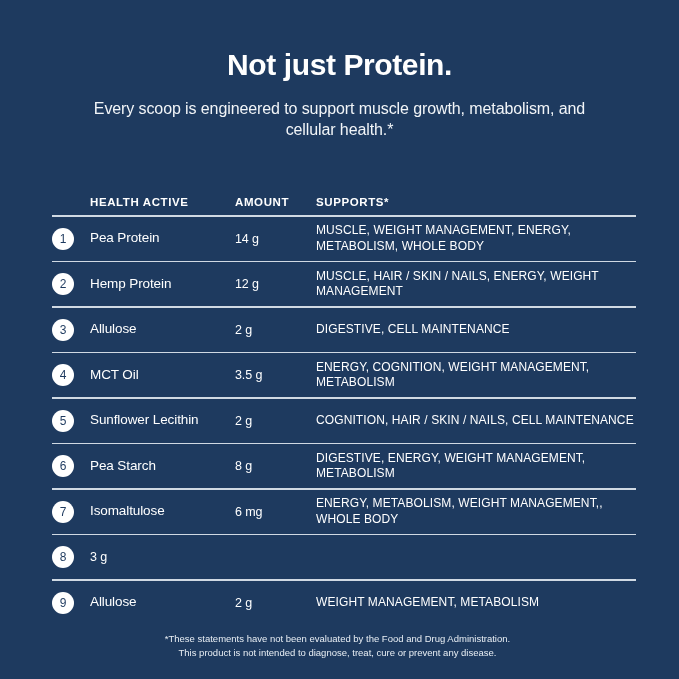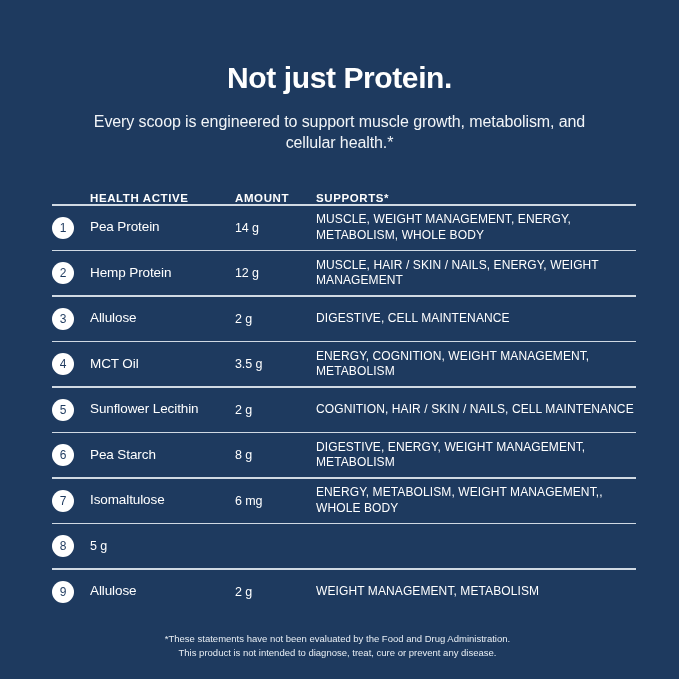--- a/index.html
+++ b/index.html
@@ -21,21 +21,21 @@
     box-sizing: border-box;
   }
 
   
   .headline {
     text-align: center;
     color: #ffffff;
     font-size: 30px;
     font-weight: bold;
     letter-spacing: -0.4px;
-    padding-top: 61px;
+    padding-top: 48px;
     line-height: 1.1;
   }
   .subhead {
     text-align: center;
     color: #f2f5f8;
     font-size: 16px;
     font-weight: 400;
     line-height: 1.3;
     margin: 18px auto 0 auto;
     width: 540px;
@@ -44,24 +44,25 @@
 
   
   .table {
     position: absolute;
     left: 52px;
     top: 178px;
     width: 584px;
   }
   .thead {
     display: flex;
-    align-items: flex-end;
+    align-items: center;
     height: 26px;
     padding-left: 38px;
     box-sizing: border-box;
+    margin-top: 11px;
   }
   .th {
     color: #ffffff;
     font-size: 11.5px;
     font-weight: bold;
     letter-spacing: 0.6px;
     text-transform: uppercase;
   }
   .col-name  { width: 145px; flex: none; }
   .col-amt   { width: 81px;  flex: none; }
@@ -203,21 +204,21 @@
     <div class="row">
       <div class="badge">7</div>
       <div class="cell-name col-name">Isomaltulose</div>
       <div class="cell-amt col-amt">6 mg</div>
       <div class="cell-sup col-sup">ENERGY, METABOLISM, WEIGHT MANAGEMENT,, WHOLE BODY</div>
     </div>
     <div class="divider"></div>
 
     <div class="row">
       <div class="badge">8</div>
-      <div class="cell-amt col-amt">5 g</div>
+      <div class="cell-amt col-amt">3 g</div>
     </div>
     <div class="divider"></div>
 
     <div class="row">
       <div class="badge">9</div>
       <div class="cell-name col-name">Allulose</div>
       <div class="cell-amt col-amt">2 g</div>
       <div class="cell-sup col-sup">WEIGHT MANAGEMENT, METABOLISM</div>
     </div>
 

